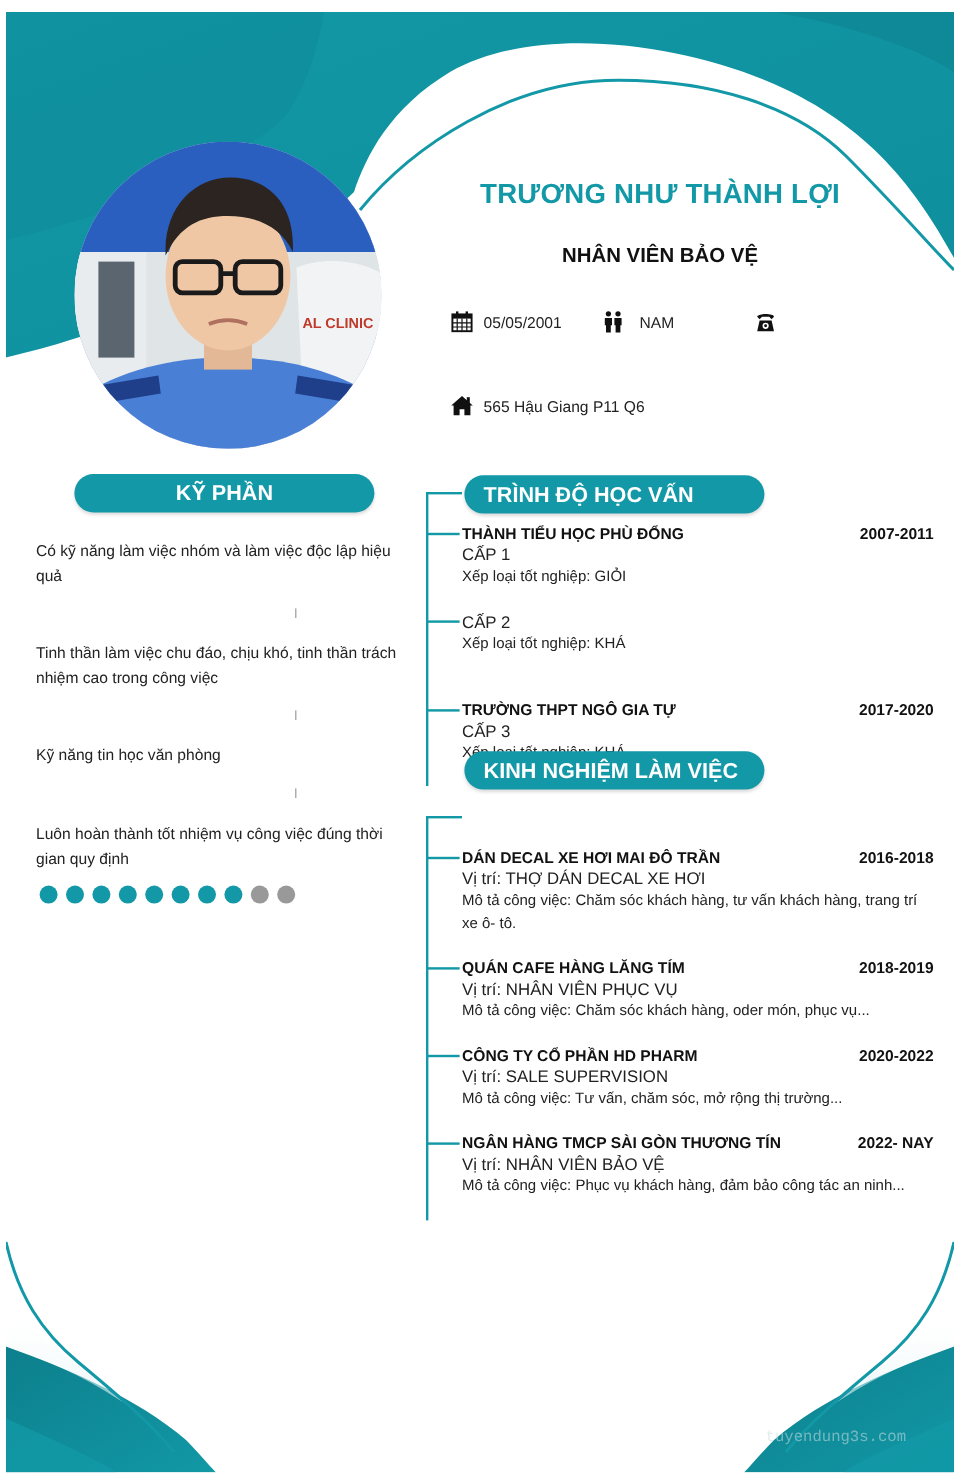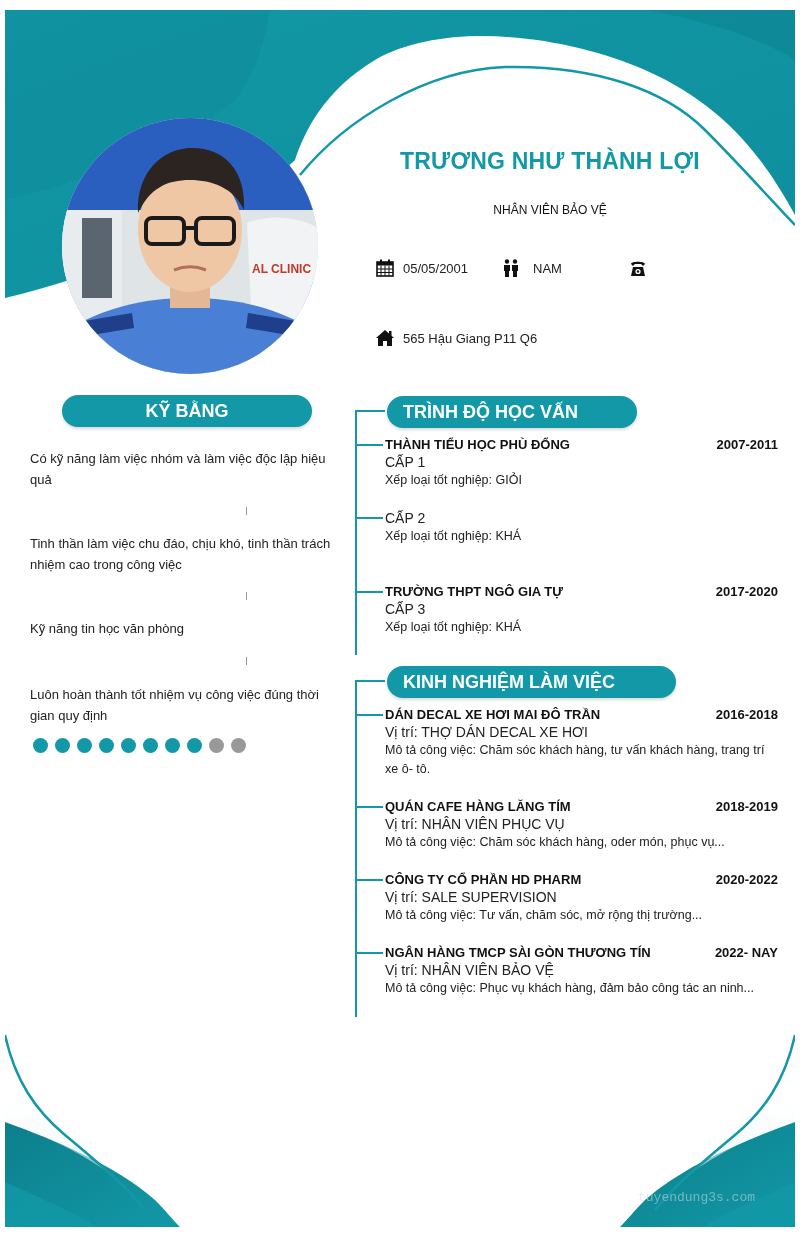--- a/index.html
+++ b/index.html
@@ -11,21 +11,21 @@
   .deco { position: absolute; left: 0; top: 0; width: 790px; height: 1217px; pointer-events: none; }
 
   
   .avatar { position: absolute; left: 57px; top: 108px; width: 256px; height: 256px; border-radius: 50%; overflow: hidden;
             background: radial-gradient(circle at 50% 40%, #f0c9a8 0 22%, transparent 23%),
                         linear-gradient(180deg, #2458b8 0%, #2a62c4 35%, #dfe6ea 36%, #cfd8dc 62%, #4a7dd6 63%, #3b6ec8 100%); }
   .avatar svg { width: 100%; height: 100%; display: block; }
 
   
   .name { position: absolute; left: 360px; top: 138px; width: 370px; text-align: center; font-size: 23px; font-weight: 700; color: #1298a6; letter-spacing: 0.2px; white-space: nowrap; }
-  .title { position: absolute; left: 360px; top: 193px; width: 370px; text-align: center; font-size: 12px; font-weight: 400; color: #111; }
+  .title { position: absolute; left: 360px; top: 193px; width: 370px; text-align: center; font-size: 17px; font-weight: 700; color: #111; }
 
   .info-row { position: absolute; display: flex; align-items: center; font-size: 13px; color: #222; }
   .info-row .ico { width: 20px; height: 20px; display: inline-flex; align-items: center; justify-content: center; margin-right: 8px; }
   .ico svg { width: 20px; height: 20px; display: block; }
 
   
   .pill { position: absolute; height: 32px; border-radius: 16px; background: #1298a6; color: #fff; font-weight: 700; font-size: 18px;
           display: flex; align-items: center; box-shadow: 0 2px 3px rgba(0,0,0,0.15); }
   .pill.center { justify-content: center; }
   .pill.left { padding-left: 16px; }
@@ -157,21 +157,21 @@
     <span class="ico">
       <svg viewBox="0 0 20 20">
           <path d="M10,2 L1,10 L3,10 L3,18 L8,18 L8,13 L12,13 L12,18 L17,18 L17,10 L19,10 Z" fill="#111"></path>
           <rect x="14" y="3" width="2.5" height="5" fill="#111"></rect>
         </svg>
     </span>
     <span>565 Hậu Giang P11 Q6</span>
   </div>
 
   <div class="pill center" style="left:57px; top:385px; width:250px;">
-    <span>KỸ BẰNG</span>
+    <span>KỸ PHẦN</span>
   </div>
 
   <div class="skill" style="position:absolute; left:25px; top:438px; width:305px;">Có kỹ năng làm việc nhóm và làm việc độc lập hiệu quả</div>
   <div class="tick" style="left:241px; top:497px;"></div>
   <div class="skill" style="position:absolute; left:25px; top:523px; width:305px;">Tinh thần làm việc chu đáo, chịu khó, tinh thần trách nhiệm cao trong công việc</div>
   <div class="tick" style="left:241px; top:582px;"></div>
   <div class="skill" style="position:absolute; left:25px; top:608px; width:305px;">Kỹ năng tin học văn phòng</div>
   <div class="tick" style="left:241px; top:647px;"></div>
   <div class="skill" style="position:absolute; left:25px; top:674px; width:305px;">Luôn hoàn thành tốt nhiệm vụ công việc đúng thời gian quy định</div>
 
@@ -215,21 +215,21 @@
     <div class="head">
         <span>TRƯỜNG THPT NGÔ GIA TỰ</span>
         <span>2017-2020</span>
       </div>
     <div class="sub">CẤP 3</div>
     <div class="desc">Xếp loại tốt nghiệp: KHÁ</div>
   </div>
 
   <div class="tl-line" style="left:350px; top:670px; height:337px;"></div>
   <div class="tl-h" style="left:350px; top:670px; width:30px;"></div>
-  <div class="pill left" style="left:382px; top:656px; width:289px;">
+  <div class="pill left" style="left:382px; top:616px; width:250px;">
     <span>KINH NGHIỆM LÀM VIỆC</span>
   </div>
 
   <div class="tl-h" style="left:350px; top:704px; width:28px;"></div>
   <div class="entry" style="top:696px;">
     <div class="head">
         <span>DÁN DECAL XE HƠI MAI ĐÔ TRẦN</span>
         <span>2016-2018</span>
       </div>
     <div class="sub">Vị trí: THỢ DÁN DECAL XE HƠI</div>

